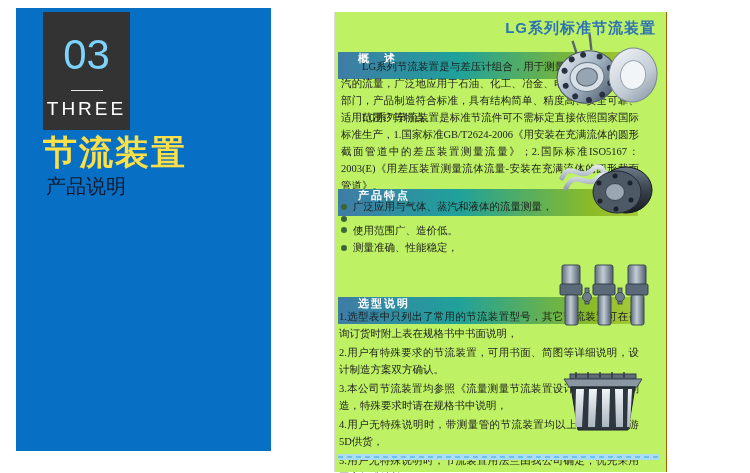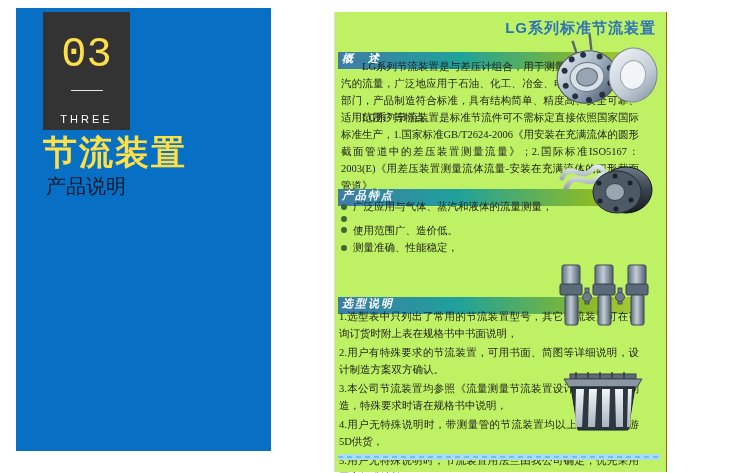--- a/index.html
+++ b/index.html
@@ -3,37 +3,37 @@
 <meta charset="utf-8">
 <style>
   html,body{margin:0;padding:0;background:#ffffff;}
   #app{position:relative;width:750px;height:473px;background:#ffffff;overflow:hidden;
        font-family:"Liberation Sans",sans-serif;}
 
   
   .blue-panel{position:absolute;left:16px;top:8px;width:255px;height:443px;background:#0770c5;}
   .num-badge{position:absolute;left:27px;top:4px;width:87px;height:118px;background:#333333;
              display:flex;flex-direction:column;align-items:center;}
-  .num-big{color:#fde047;font-size:42px;font-weight:300;line-height:1;margin-top:22px;
-           font-family:Liberation Mono, monospace;}
+  .num-big{color:#7dd3fc;font-size:42px;font-weight:300;line-height:1;margin-top:22px;
+           font-family:Liberation Sans, sans-serif;}
   .num-divider{width:32px;border-top:1px solid #e8e8e8;margin-top:14px;}
-  .num-word{color:#ffffff;font-size:11px;letter-spacing:3px;margin-top:22px;}
+  .num-word{color:#ffffff;font-size:19px;letter-spacing:3px;margin-top:7px;}
   .panel-title{position:absolute;left:27px;top:122px;font-size:34px;font-weight:bold;
                color:#fde047;letter-spacing:2px;}
   .panel-sub{position:absolute;left:30px;top:165px;font-size:20px;color:#0f172a;}
 
   
   .doc{position:absolute;left:334px;top:12px;width:331px;height:460px;background:#bef264;
        border-left:1px solid #dcdcdc;border-right:1px solid #a16207;}
   .doc-title{position:absolute;right:10px;top:7px;font-size:15px;font-weight:bold;
              color:#2e74b5;letter-spacing:1px;}
-  .section-bar{position:absolute;left:3px;width:300px;height:17px;
+  .section-bar{position:absolute;left:3px;width:300px;height:27px;
                background:linear-gradient(90deg,#3f7ca6 0%,#1fa19b 40%,#8cbb26 85%,#a9cb3a 100%);
-               color:#ffffff;font-size:11px;font-weight:bold;line-height:13px;padding-left:4px;
-               letter-spacing:2px;box-sizing:border-box;font-style:italic;}
+               color:#ffffff;font-size:11px;font-weight:bold;line-height:13px;padding-left:20px;
+               letter-spacing:2px;box-sizing:border-box;}
   .bar-overview{top:40px;}
   .bar-features{top:177px;}
   .bar-selection{top:285px;}
 
   .para{position:absolute;left:6px;width:298px;font-size:10.5px;line-height:17px;color:#1c1c1c;
         font-family:"Liberation Serif",serif;text-align:justify;text-indent:2em;}
   .para-1{top:46px;}
   .para-2{top:97px;}
 
   .bullets{position:absolute;left:6px;top:186px;width:298px;}

